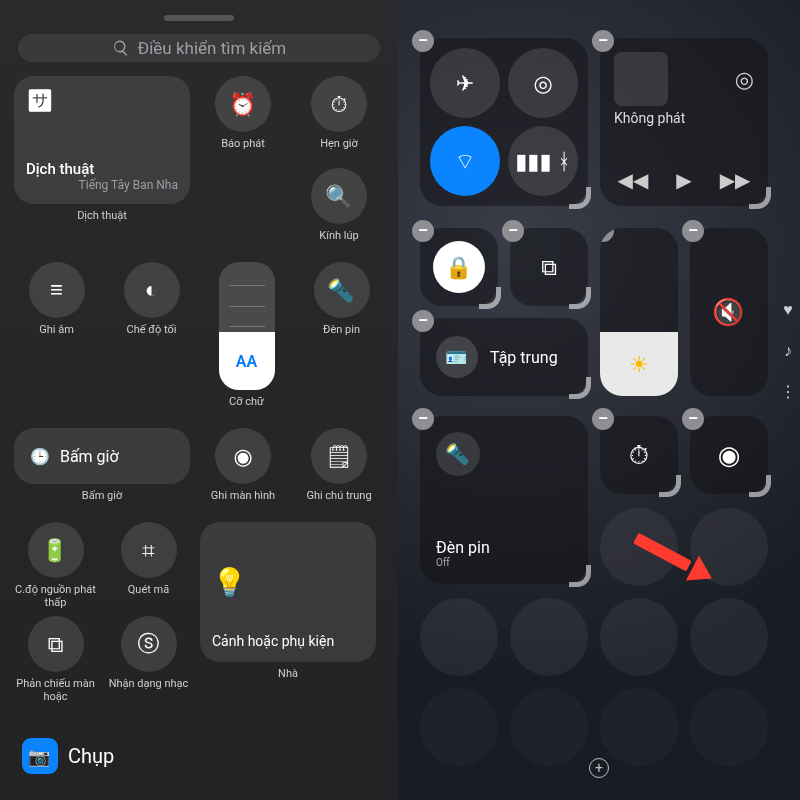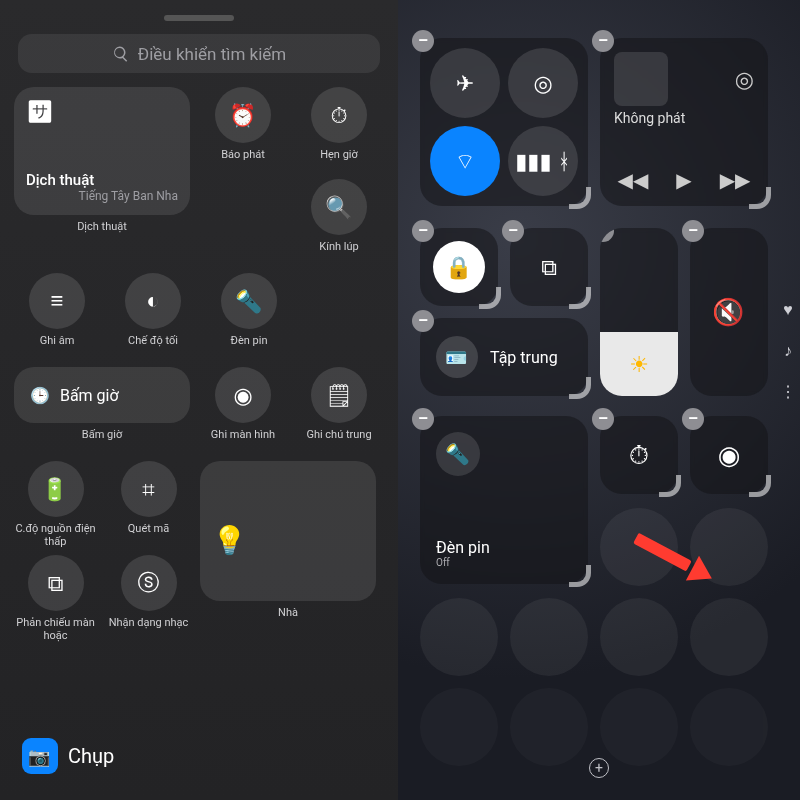--- a/index.html
+++ b/index.html
@@ -16,21 +16,21 @@
     height: 800px;
     color: #fff;
     overflow: hidden;
   }
   .panel-left { width: 398px; background: linear-gradient(#2a2a2c,#232325); }
   .panel-right { width: 402px; background: radial-gradient(circle at 30% 30%, #3a3d48, #1a1c24 70%); }
   .notch { position:absolute; top:15px; left:50%; transform:translateX(-50%); width:70px; height:6px; background:#555; border-radius:4px; }
   
   .search-bar {
     margin: 34px 18px 14px;
-    height: 39px;
+    height: 28px;
     background: rgba(255,255,255,0.08);
     border-radius: 14px;
     display:flex; align-items:center; justify-content:center;
     gap:8px; color:#9e9ea3; font-size:17px;
   }
   .grid-left { padding: 0 14px; }
   .row { display:flex; gap:10px; margin-bottom:6px; align-items:flex-start; }
   .item { display:flex; flex-direction:column; align-items:center; width:86px; }
   .circ {
     width:56px; height:56px; border-radius:50%;
@@ -173,20 +173,31 @@
           </div>
         <div class="lbl">Ghi âm</div>
       </div>
       <div class="item">
         <div class="circ">
             <span>◐</span>
           </div>
         <div class="lbl">Chế độ tối</div>
       </div>
       <div class="item">
+        <div class="font-slider">
+          <div class="tick" style="top:18%"></div>
+            <div class="tick" style="top:34%"></div>
+            <div class="tick" style="top:50%"></div>
+          <div class="fill">
+              <span>AA</span>
+            </div>
+        </div>
+        <div class="lbl">Cỡ chữ</div>
+      </div>
+      <div class="item">
         <div class="circ">
             <span>🔦</span>
           </div>
         <div class="lbl">Đèn pin</div>
       </div>
     </div>
 
     <div class="row">
       <div style="display:flex;flex-direction:column;align-items:center;width:176px">
         <div class="tile stopwatch">
@@ -209,21 +220,21 @@
       </div>
     </div>
 
     <div class="row">
       <div style="display:flex;flex-direction:column;width:176px;gap:6px">
         <div class="row" style="margin:0">
           <div class="item">
             <div class="circ">
                 <span>🔋</span>
               </div>
-            <div class="lbl">C.độ nguồn điện thấp</div>
+            <div class="lbl">C.độ nguồn phát thấp</div>
           </div>
           <div class="item">
             <div class="circ">
                 <span>⌗</span>
               </div>
             <div class="lbl">Quét mã</div>
           </div>
         </div>
         <div class="row" style="margin:0">
           <div class="item">
@@ -236,20 +247,21 @@
             <div class="circ">
                 <span>ⓢ</span>
               </div>
             <div class="lbl">Nhận dạng nhạc</div>
           </div>
         </div>
       </div>
       <div style="display:flex;flex-direction:column;align-items:center;width:176px">
         <div class="tile home">
           <span class="bulb">💡</span>
+          <span>Cảnh hoặc phụ kiện</span>
         </div>
         <div class="lbl">Nhà</div>
       </div>
     </div>
 
   </div>
 
   <div class="capture-row">
     <div class="capture-btn">
         <span>📷</span>

